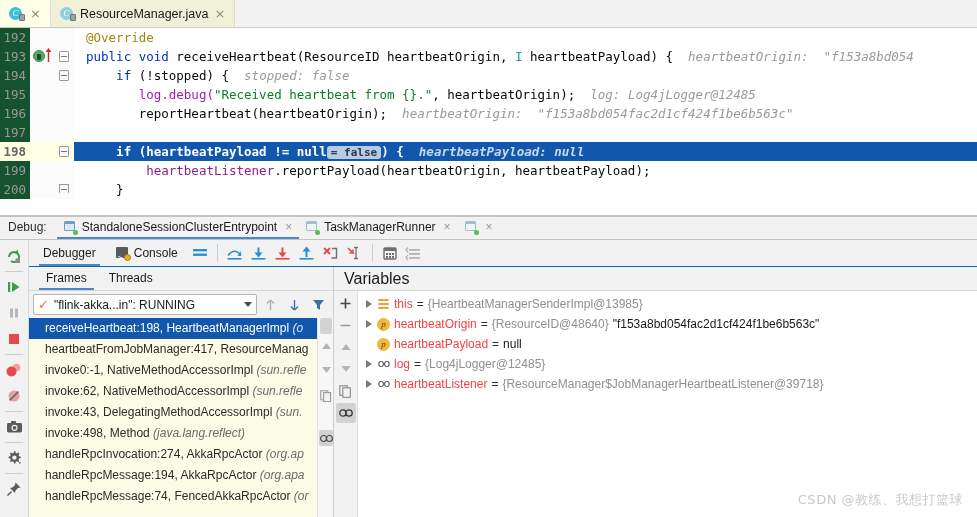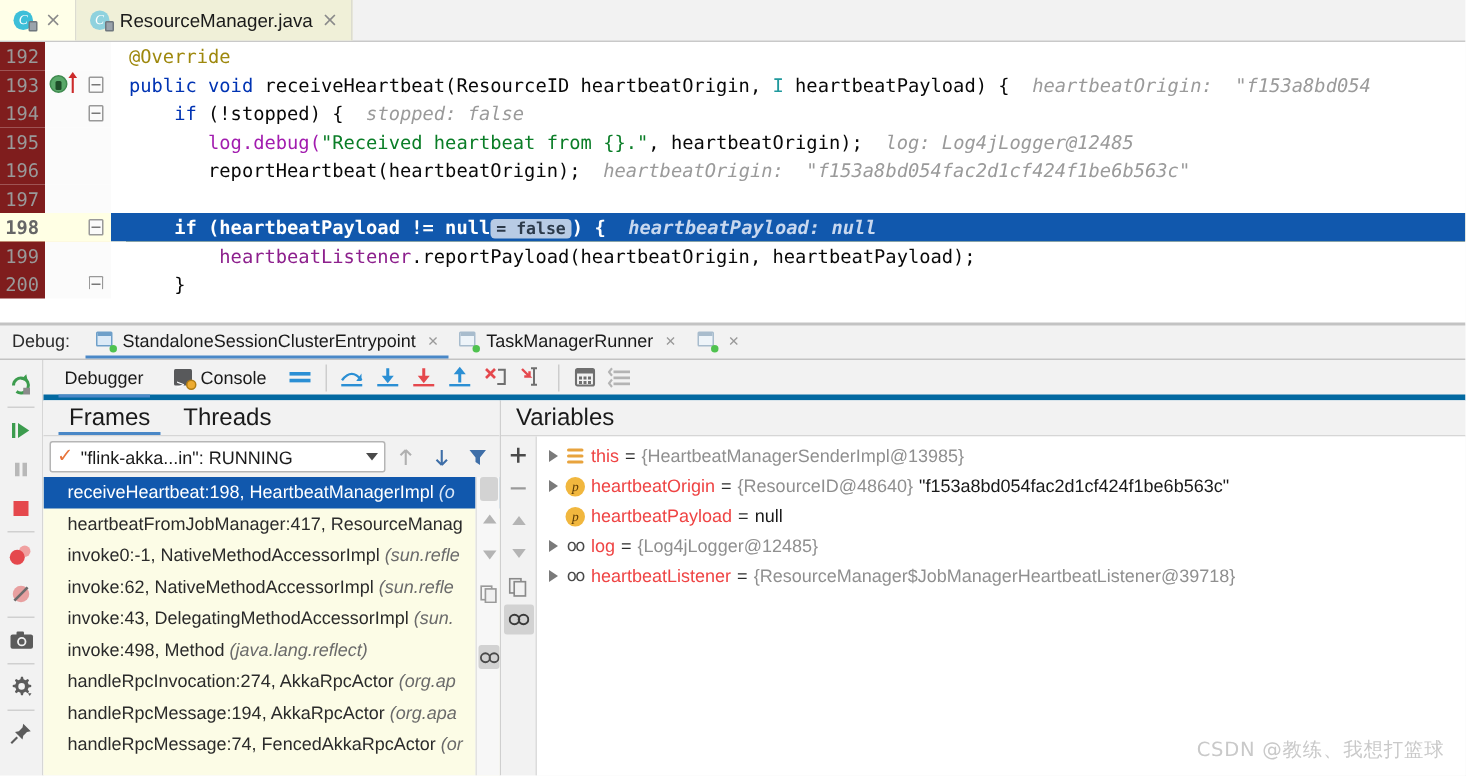--- a/index.html
+++ b/index.html
@@ -44,21 +44,21 @@
   
   .editor { position: relative; height: 188px; background: #ffffff; overflow: hidden; }
   .code-row {
     position: relative; height: 19px; display: flex; align-items: stretch;
     font-family: "DejaVu Sans Mono", monospace; font-size: 12.5px;
   }
   .code-row.current { background: #fde047; font-weight: bold; }
   .gutter-num {
     width: 30px; text-align: right; padding-right: 4px; color: #999999;
     font-family: "DejaVu Sans Mono", monospace; font-size: 12.5px;
-    line-height: 19px; background: #7f1d1d; flex: 0 0 30px;
+    line-height: 19px; background: #14532d; flex: 0 0 30px;
   }
   .code-row.current .gutter-num { background: #ffffe4; color: #666; }
   .gutter-marks { width: 24px; flex: 0 0 24px; position: relative; background: #fbfbfb; }
   .code-row.current .gutter-marks { background: #ffffe4; }
   .gutter-fold { width: 20px; flex: 0 0 20px; position: relative; background: #fbfbfb; }
   .code-row.current .gutter-fold { background: #ffffe4; }
   .gutter-strip { width: 10px; flex: 0 0 10px; background: #ffffff; }
   .code-text {
     flex: 1; line-height: 19px; white-space: pre; color: #080808;
     overflow: hidden; padding-left: 2px;
@@ -144,21 +144,21 @@
     position: absolute; left: 0; top: 24px; width: 29px; bottom: 0;
     background: #f2f2f2; border-right: 1px solid #d6d6d6;
     display: flex; flex-direction: column; align-items: center; padding-top: 3px;
   }
   .lt-item { width: 24px; height: 26px; display: flex; align-items: center; justify-content: center; }
   .lt-sep { width: 18px; height: 1px; background: #d0d0d0; margin: 2px 0; }
 
   
   .dbg-tabbar {
     position: absolute; left: 29px; top: 24px; right: 0; height: 27px;
-    background: #f2f2f2; border-bottom: 4px solid #0369a1;
+    background: #f2f2f2; border-bottom: 1px solid #0369a1;
     display: flex; align-items: center; gap: 0; padding-left: 4px; text-align: center;
   }
   .dbg-tab {
     font-size: 12px; color: #1a1a1a; padding: 0 10px; height: 26px; line-height: 26px;
     position: relative; display: flex; align-items: center; gap: 5px;
   }
   .dbg-tab.active::after {
     content: ""; position: absolute; left: 6px; right: 6px; bottom: 0; height: 2px; background: #4a88c7;
   }
   .console-icon { width: 13px; height: 12px; position: relative; flex: 0 0 13px; }
@@ -177,21 +177,21 @@
   .tb-sep { width: 1px; height: 18px; background: #cdcdcd; margin: 0 5px; }
   .tb-btn { width: 24px; height: 22px; display: flex; align-items: center; justify-content: center; }
 
   
   .frames-panel {
     position: absolute; left: 29px; top: 51px; width: 305px; bottom: 0;
     background: #ffffff; border-right: 1px solid #cfcfcf;
   }
   .frames-tabs { height: 24px; display: flex; align-items: flex-end; padding-left: 6px; background: #f2f2f2;
                  border-bottom: 1px solid #d6d6d6; }
-  .frames-tab { font-size: 16px; color: #1a1a1a; padding: 0 11px; line-height: 23px; position: relative; }
+  .frames-tab { font-size: 12px; color: #1a1a1a; padding: 0 11px; line-height: 23px; position: relative; }
   .frames-tab.active::after {
     content: ""; position: absolute; left: 4px; right: 4px; bottom: 0; height: 2px; background: #4a88c7;
   }
   .thread-row {
     height: 27px; display: flex; align-items: center; padding: 0 4px; background: #f2f2f2; gap: 3px;
   }
   .thread-combo {
     flex: 1; height: 21px; background: #fff; border: 1px solid #b5b5b5; border-radius: 2px;
     display: flex; align-items: center; padding: 0 4px; gap: 5px; font-size: 12px; color: #1a1a1a;
   }

